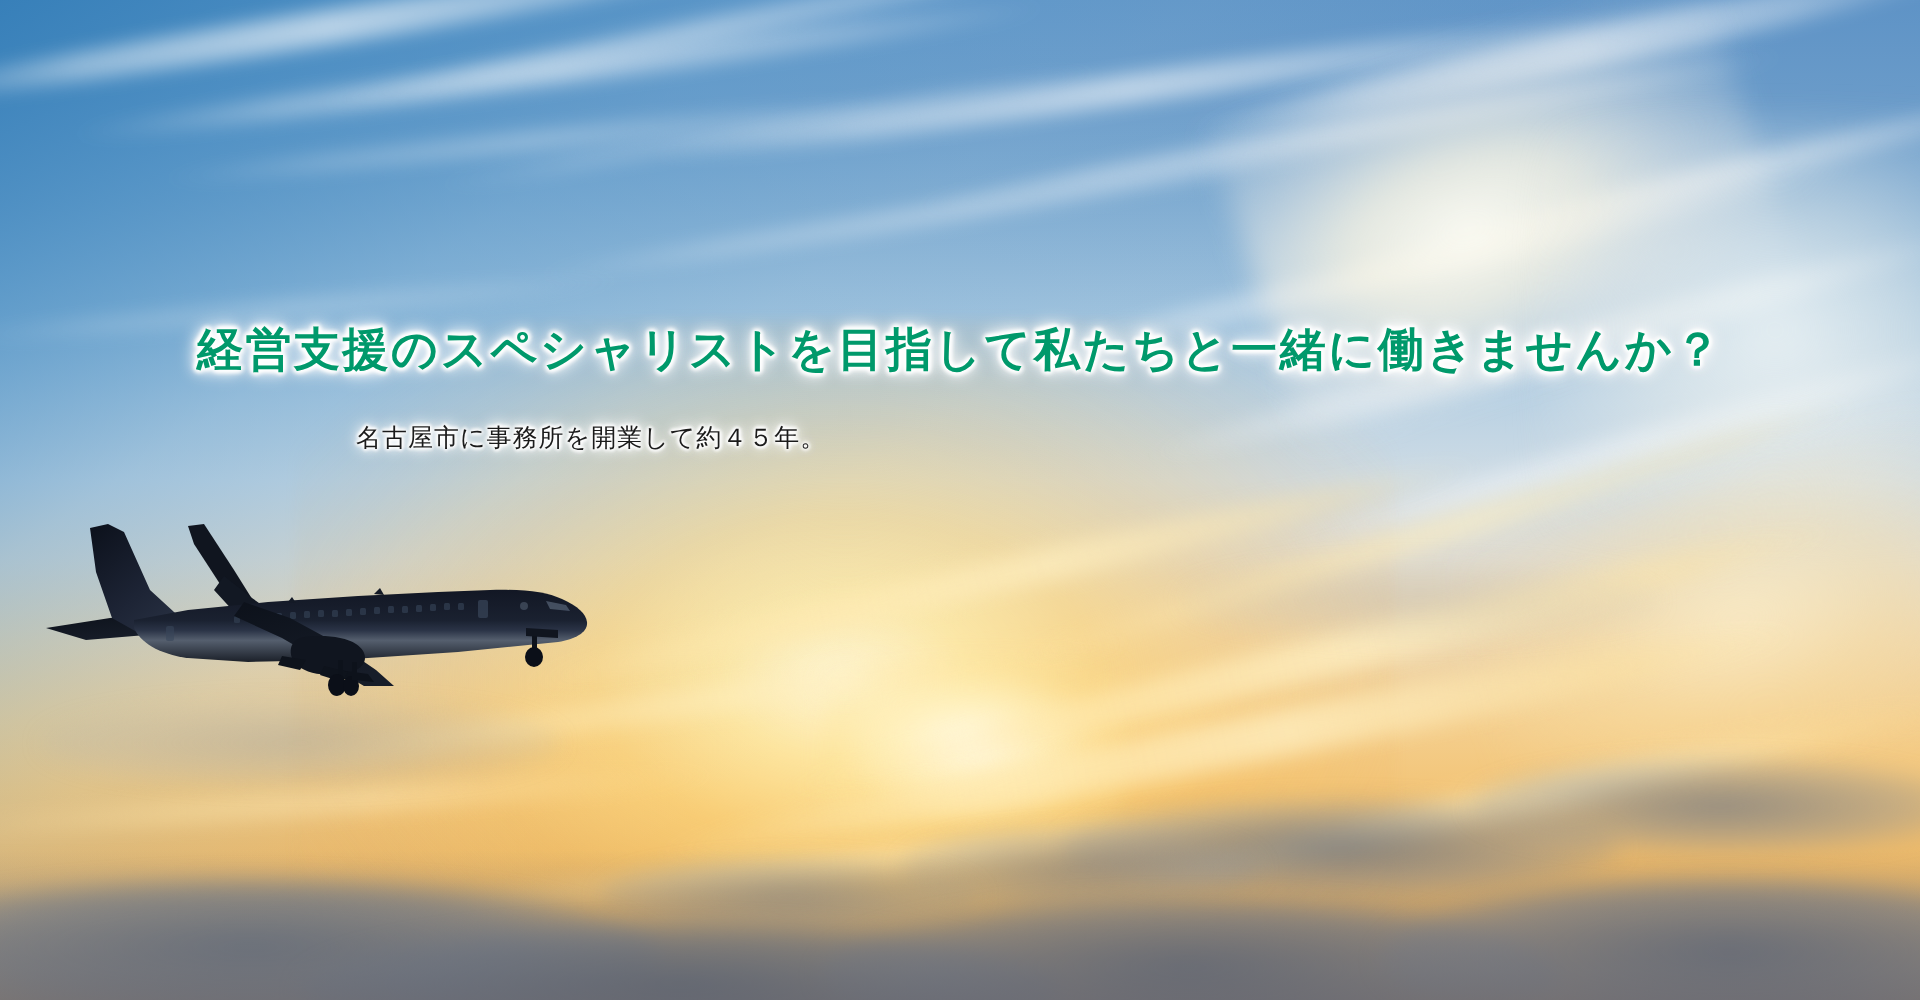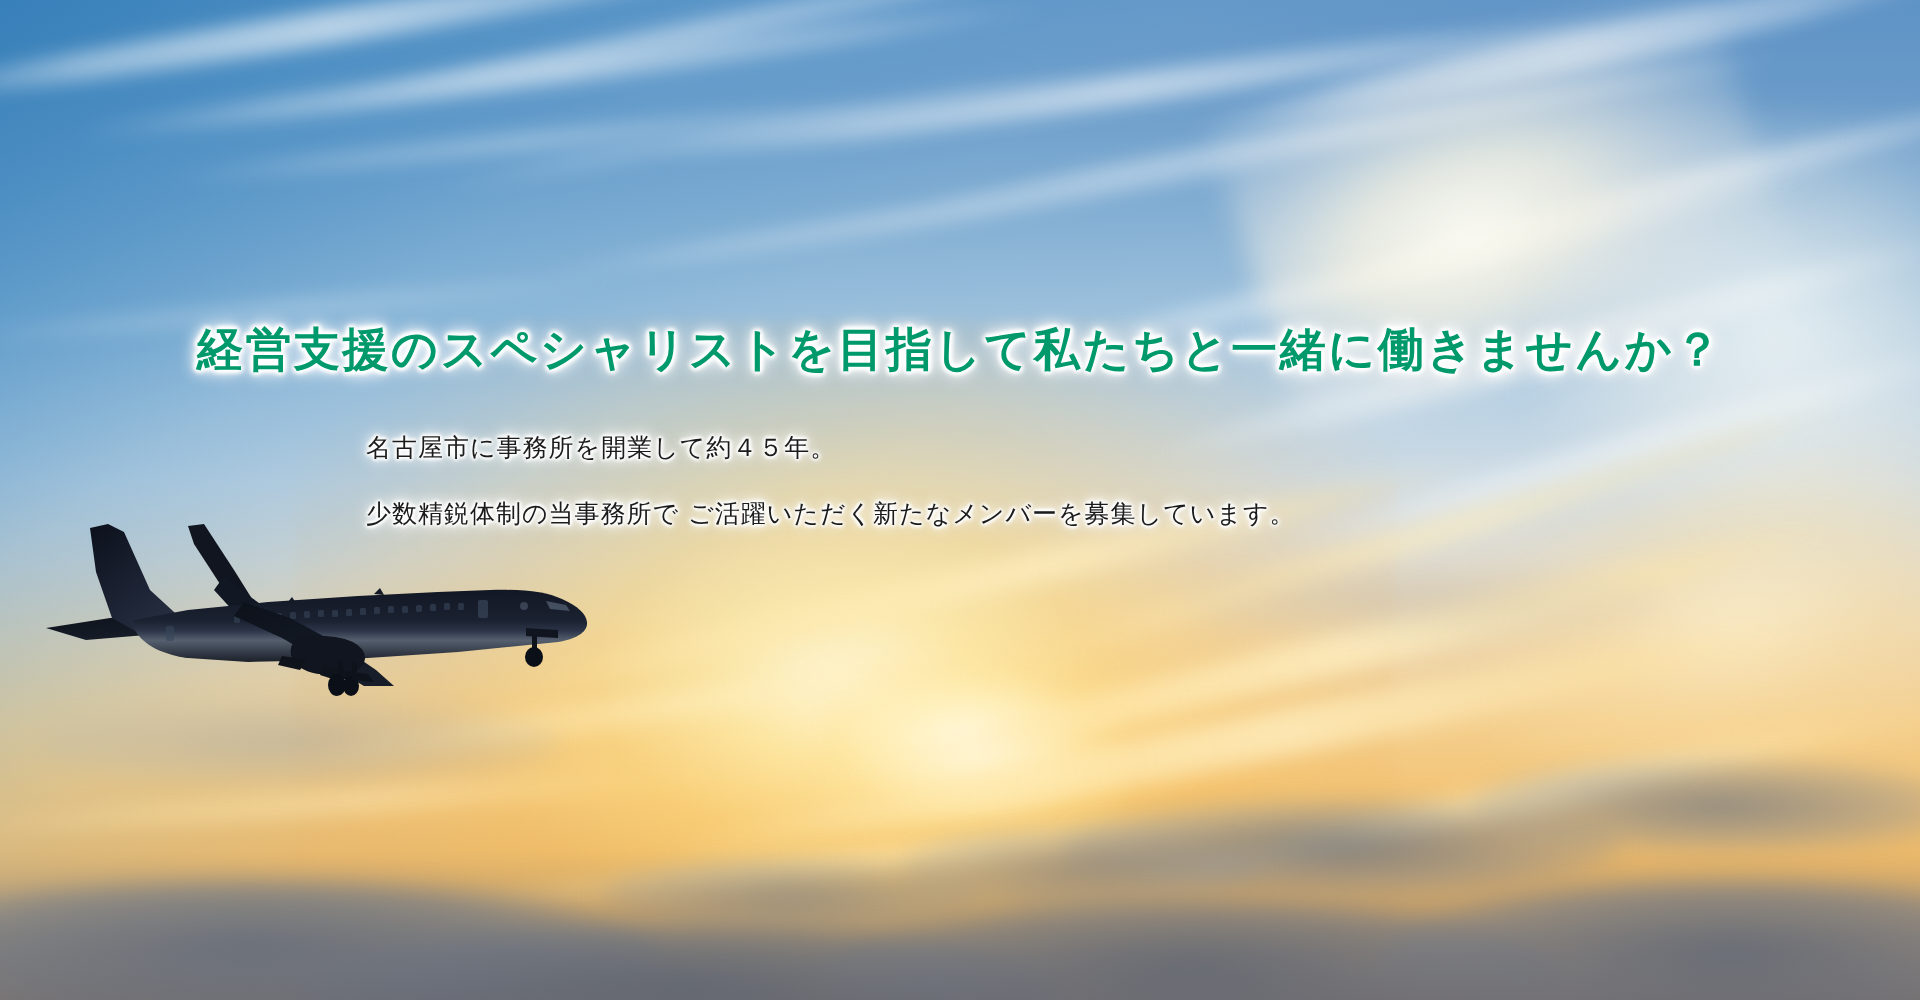--- a/index.html
+++ b/index.html
@@ -250,21 +250,21 @@
     line-height: 52px;
     color: #1b1b1b;
     letter-spacing: 0.04em;
     white-space: nowrap;
     text-shadow:
        0 0 5px #ffffff,  0 0 5px #ffffff,  0 0 9px #ffffff,
        0 0 13px #ffffff, 0 0 17px #ffffff, 0 0 21px #ffffff,
        2px 0 3px #ffffff, -2px 0 3px #ffffff,
        0 2px 3px #ffffff, 0 -2px 3px #ffffff;
   }
-  .lead p { margin: 14px; }
+  .lead p { margin: 4px; }
 </style>
 </head>
 <body>
 
 <div class="hero">
 
   <div class="sky-base"></div>
   <div class="sun-glow"></div>
   <div class="sun-core"></div>
   <div class="blue-cast"></div>
@@ -398,16 +398,15 @@
 
       <path d="M336 84 L342 78 L346 85 Z" fill="#141a26"></path>
       <path d="M250 92 L254 87 L258 93 Z" fill="#141a26"></path>
     </svg>
   </div>
 
   <h1 class="headline">経営支援のスペシャリストを目指して私たちと一緒に働きませんか？</h1>
 
   <div class="lead">
     <p>名古屋市に事務所を開業して約４５年。</p>
-    <p>少数精鋭体制の当事務所で ご活躍いただく新たなメンバーを募集しています。</p>
   </div>
 
 </div>
 
 </body></html>

